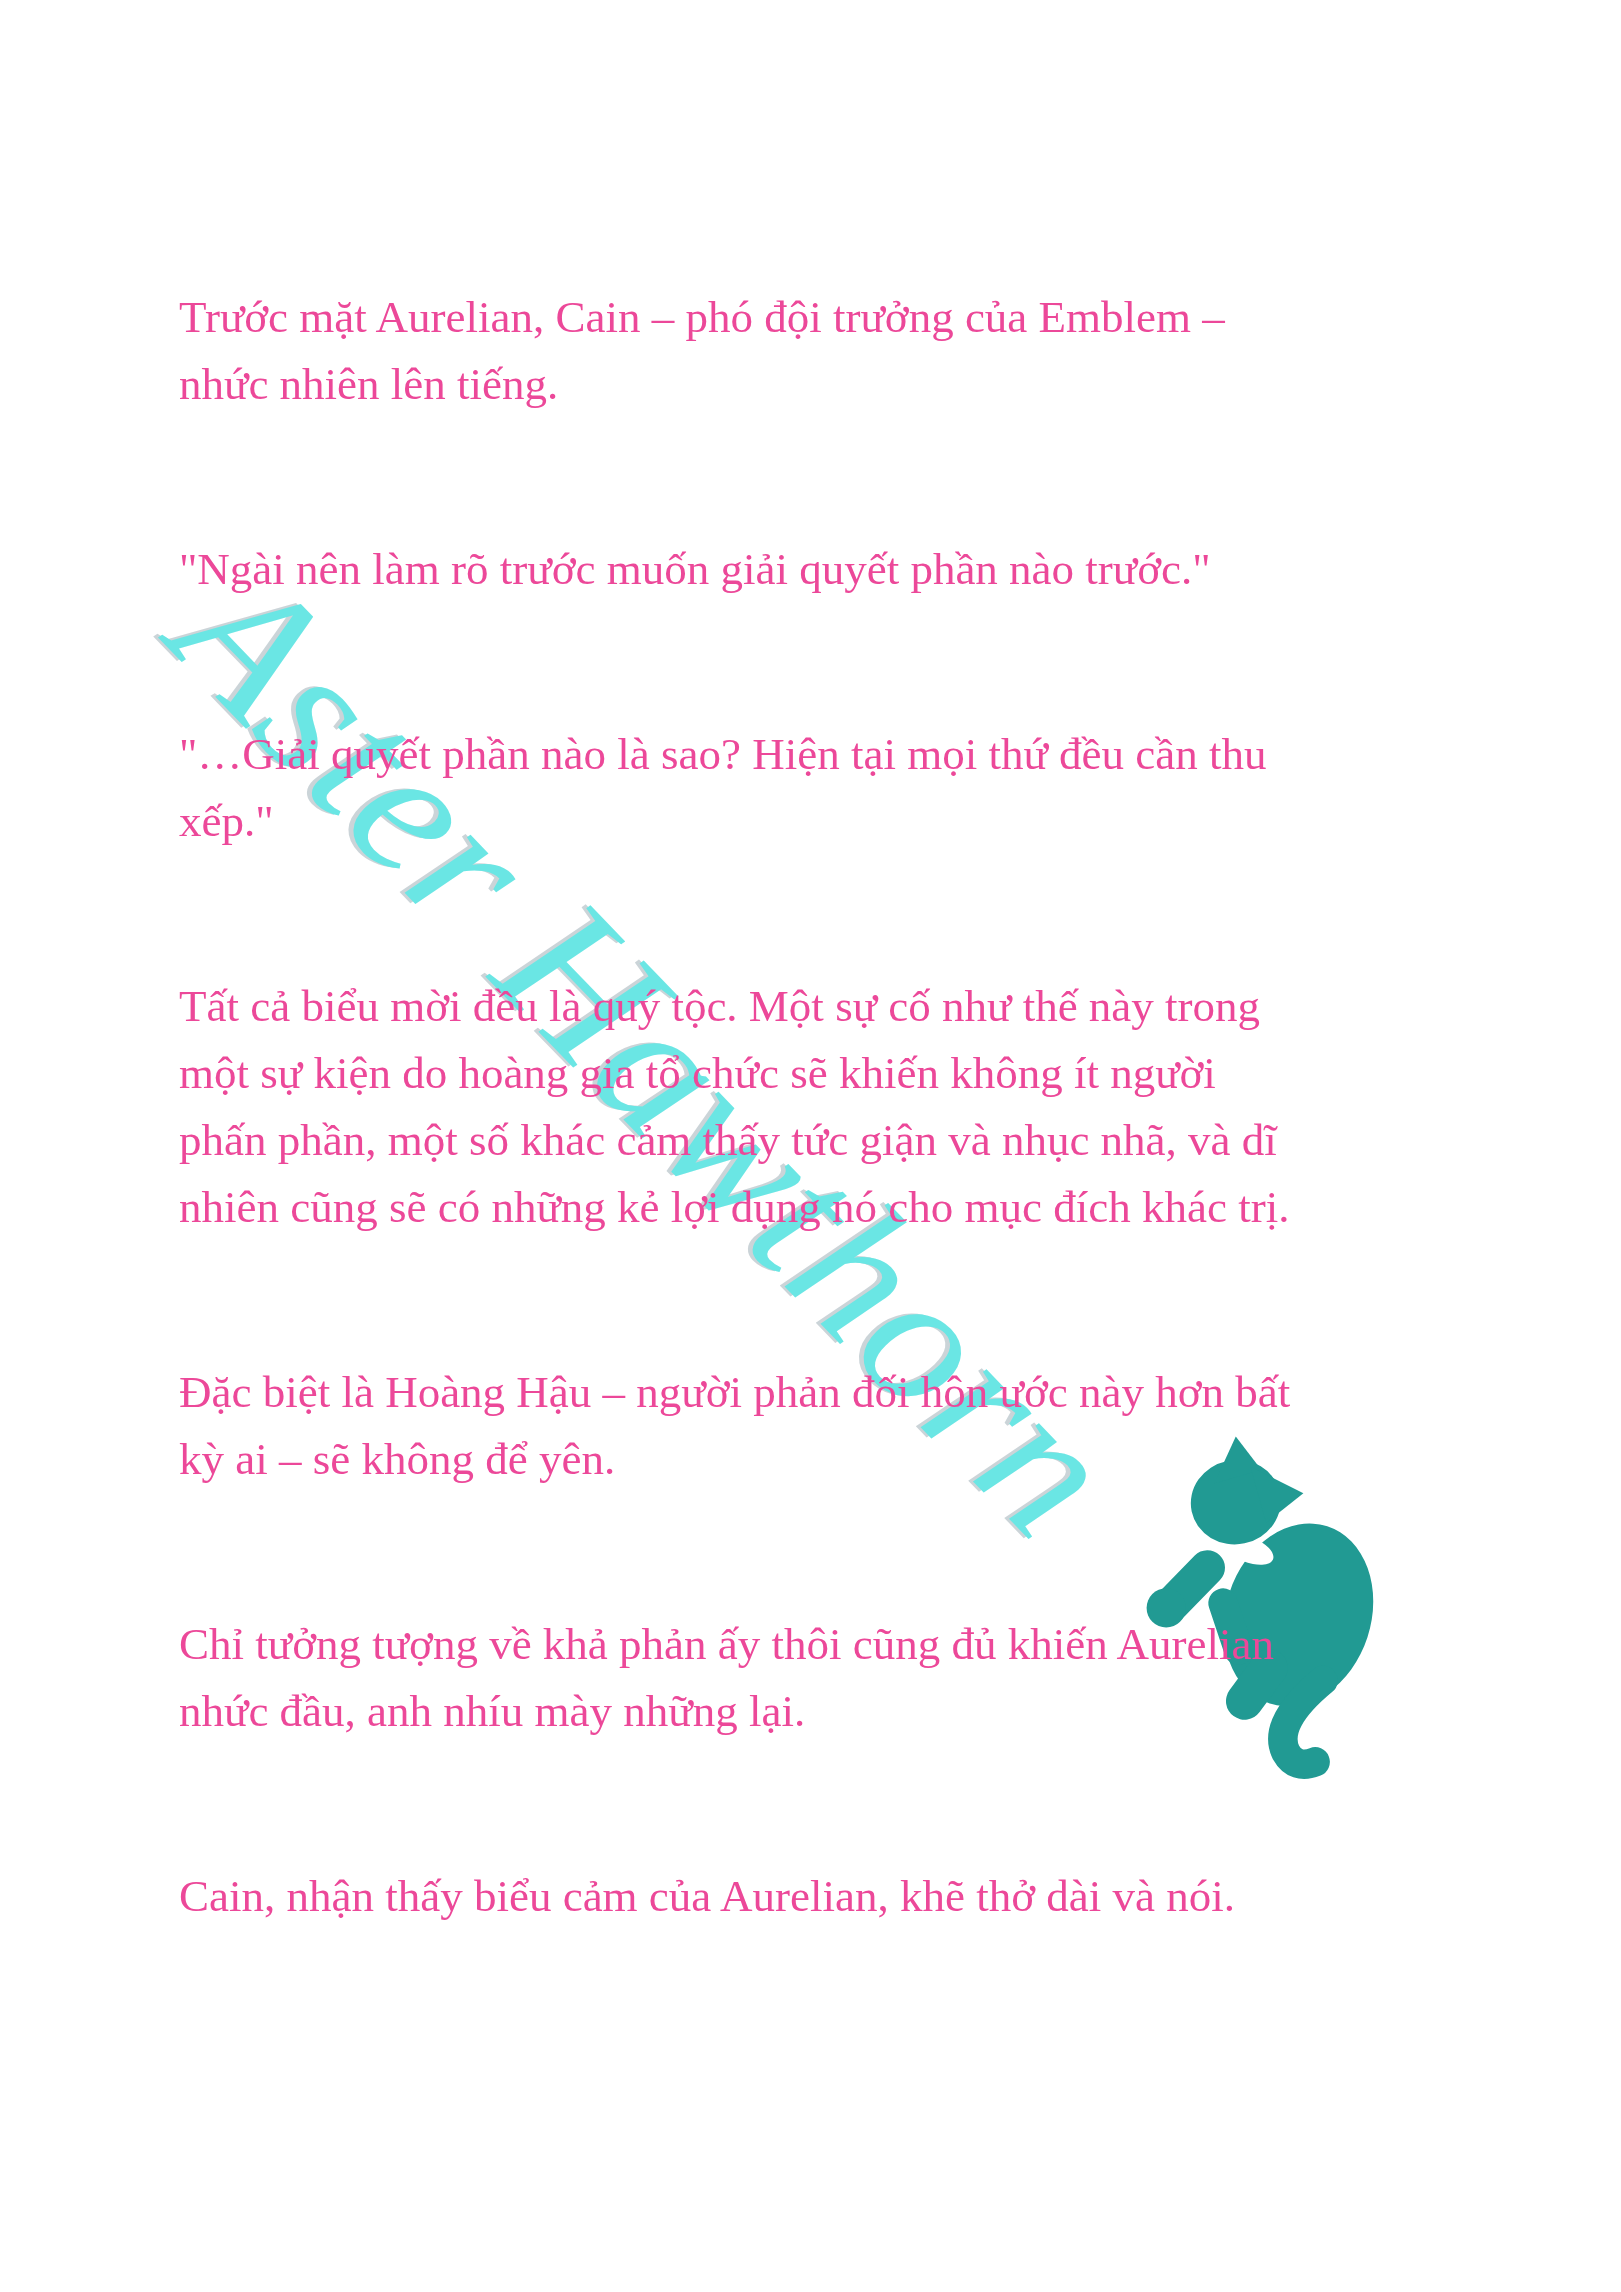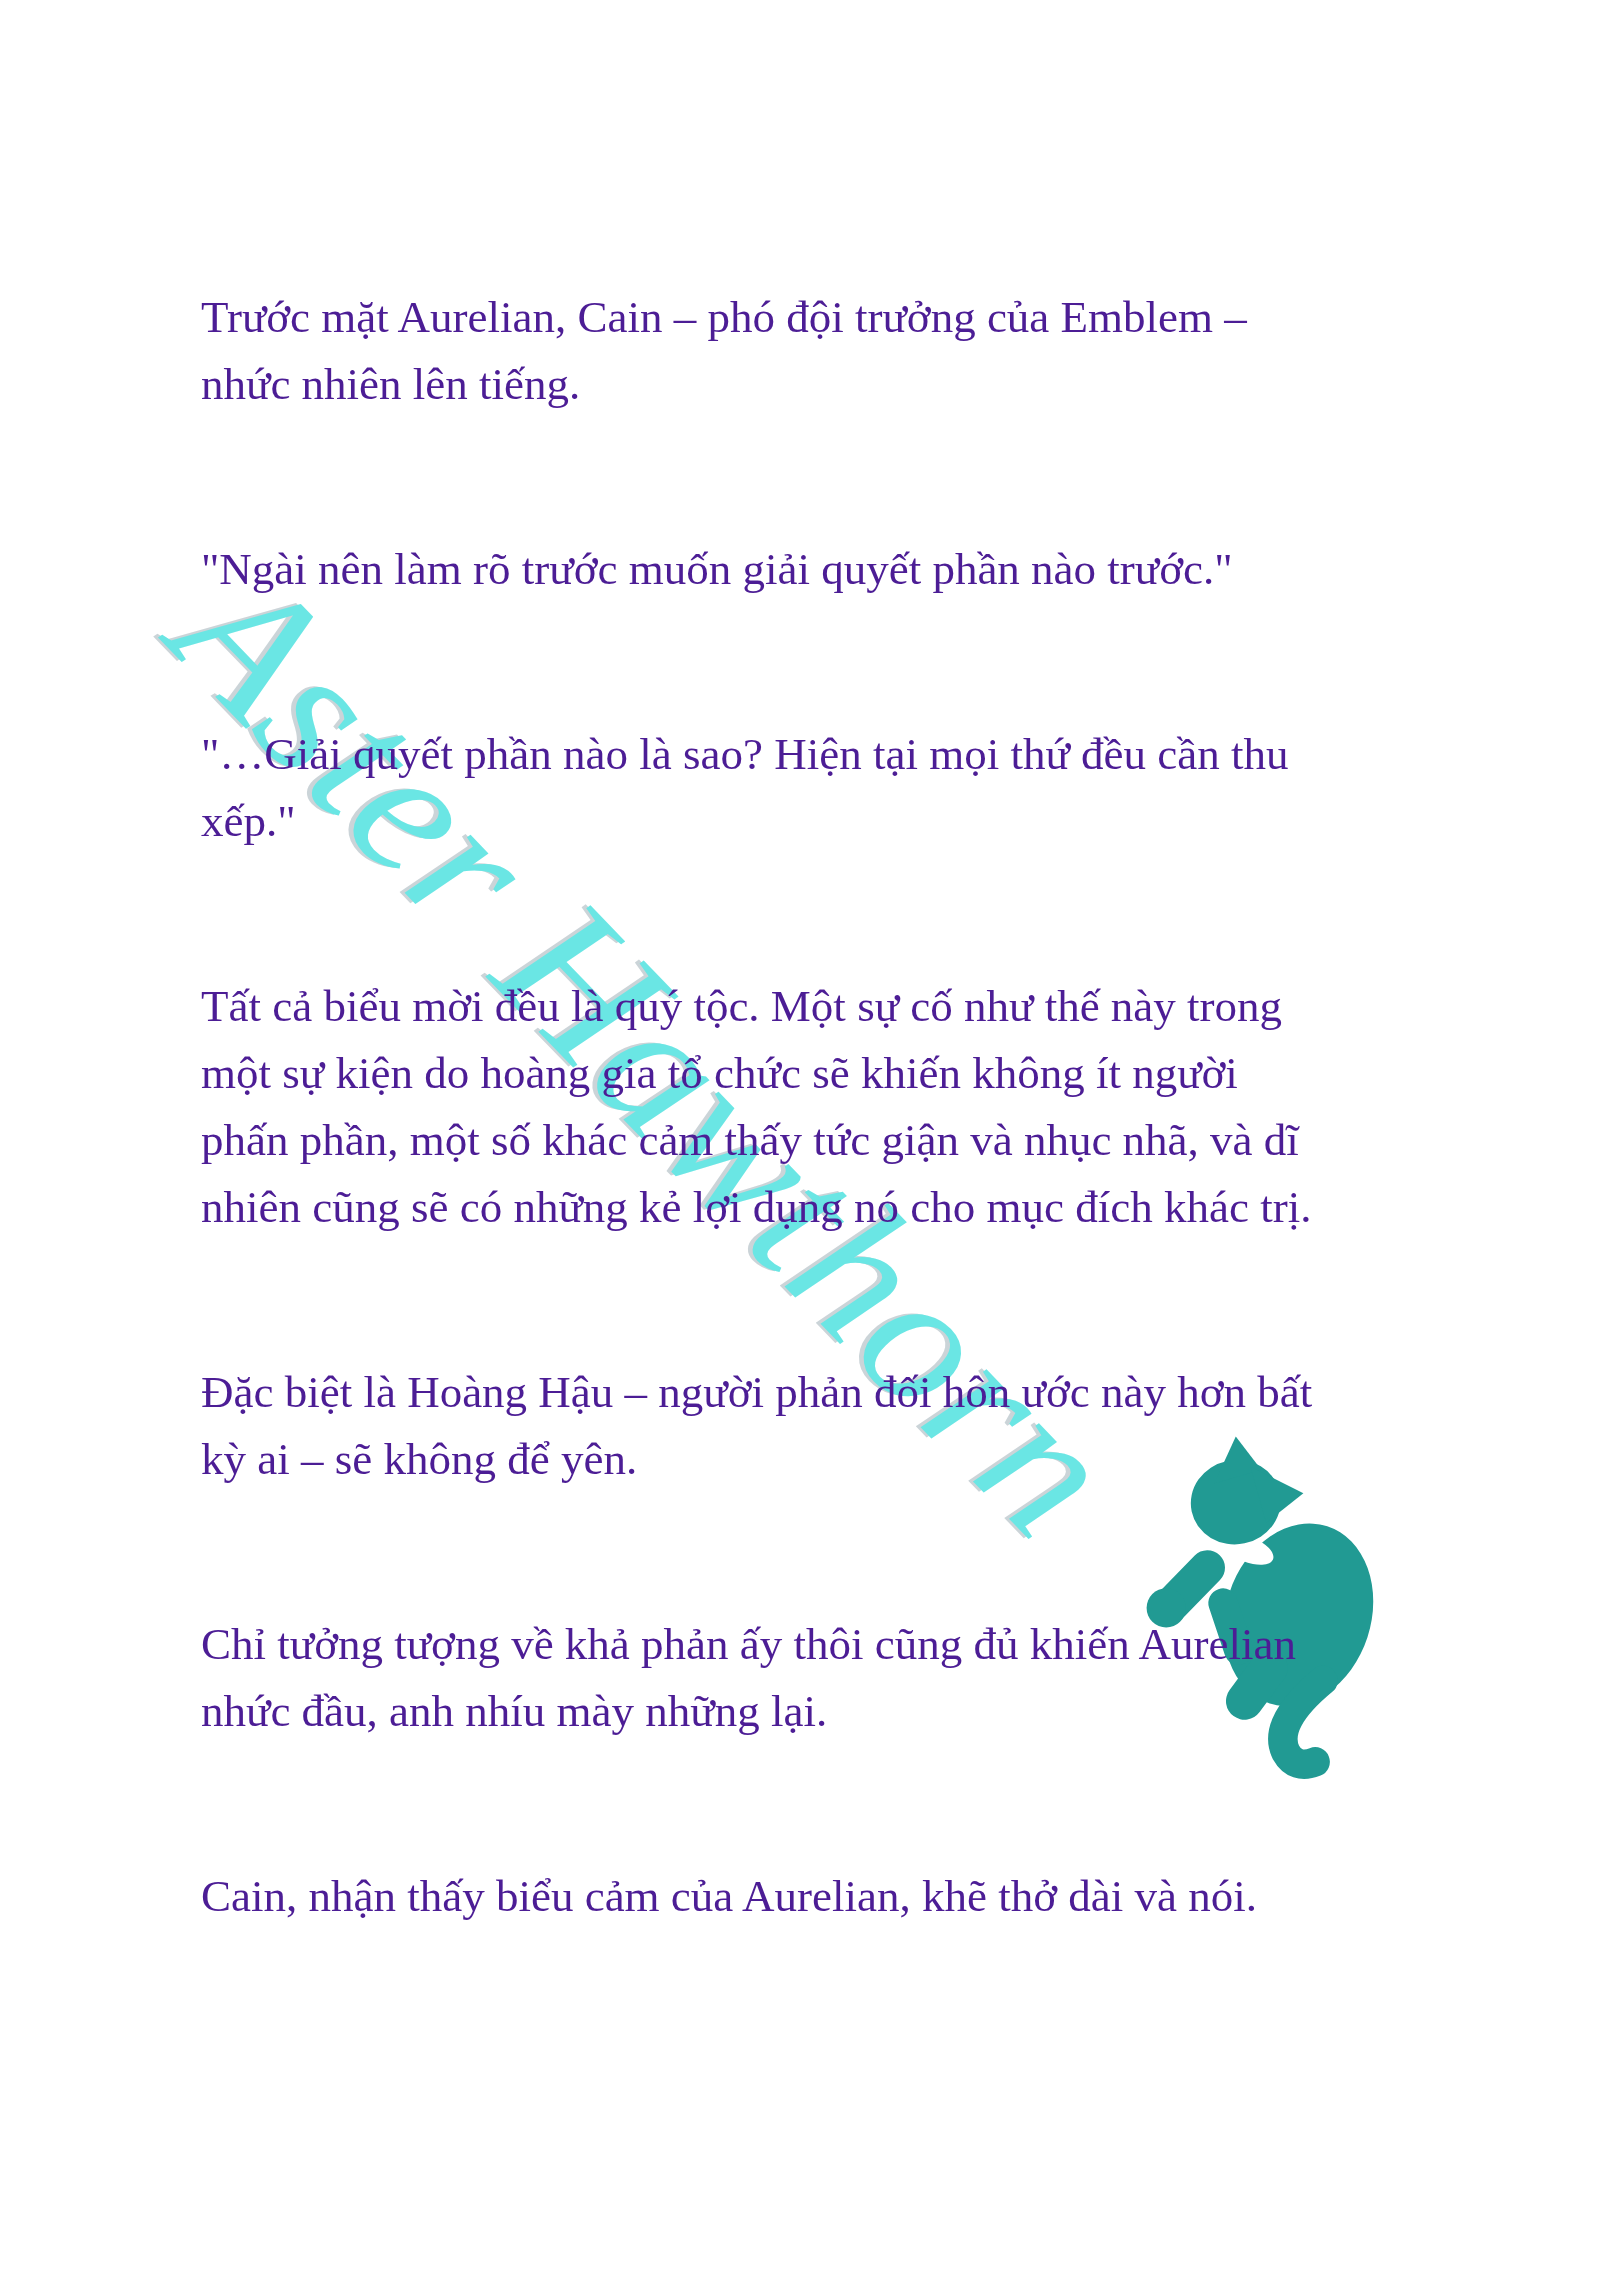--- a/index.html
+++ b/index.html
@@ -30,25 +30,25 @@
   .cat {
     position: absolute;
     left: 1117px;
     top: 1411px;
     width: 314px;
     height: 392px;
     z-index: 2;
   }
   .text-block {
     position: absolute;
-    left: 201px;
+    left: 179px;
     top: 284px;
     width: 1304px;
     z-index: 3;
-    color: #4c1d95;
+    color: #ec4899;
     font-size: 45px;
     line-height: 67px;
   }
   .para { margin: 0 0 118px 0; }
   .para:last-child { margin-bottom: 0; }
   .line { white-space: nowrap; }
 </style>
 </head>
 <body>
 

